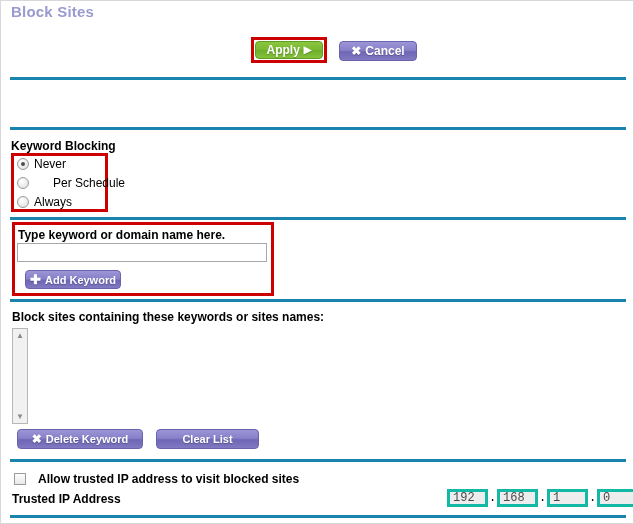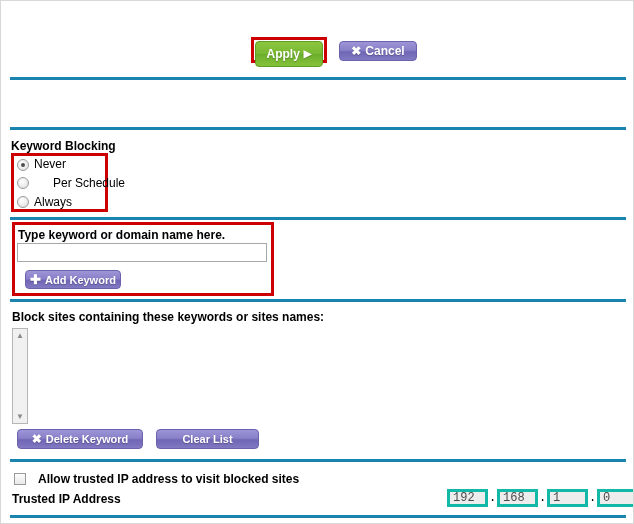--- a/index.html
+++ b/index.html
@@ -74,21 +74,21 @@
     top: 36px;
     width: 76px;
     height: 26px;
     box-sizing: border-box;
     border: 3px solid #cc0000;
   }
   .apply-wrap .btn {
     left: 1px;
     top: 1px;
     width: 68px;
-    height: 26px;
+    height: 18px;
     font-size: 12px;
   }
   .btn-cancel {
     left: 338px;
     top: 40px;
     width: 78px;
     height: 20px;
   }
   .btn-addkeyword {
     left: 24px;
@@ -154,21 +154,21 @@
   
   .radio-row {
     position: absolute;
     left: 16px;
     display: flex;
     align-items: center;
     gap: 5px;
     font-size: 12px;
     color: #000;
   }
-  .radio-row.r1 { top: 156px; align-items: flex-end; }
+  .radio-row.r1 { top: 156px; }
   .radio-row.r2 { top: 175px; gap: 24px; }
   .radio-row.r3 { top: 194px; }
   .radio {
     width: 12px;
     height: 12px;
     border-radius: 50%;
     box-sizing: border-box;
     border: 1px solid #9a9a9a;
     background: radial-gradient(circle at 40% 35%, #ffffff 0%, #e6e6e6 70%, #d6d6d6 100%);
     position: relative;
@@ -295,20 +295,21 @@
     font-size: 12px;
     color: #000;
     font-family: "Liberation Mono", monospace;
   }
 </style>
 </head>
 <body>
 
 <div class="page">
 
+  <div class="title">Block Sites</div>
 
   <div class="apply-wrap">
     <div class="btn btn-apply">
       <span>Apply</span>
       <span class="glyph glyph-tri">▶</span>
     </div>
   </div>
 
   <div class="btn btn-cancel">
     <span class="glyph glyph-x">✖</span>

